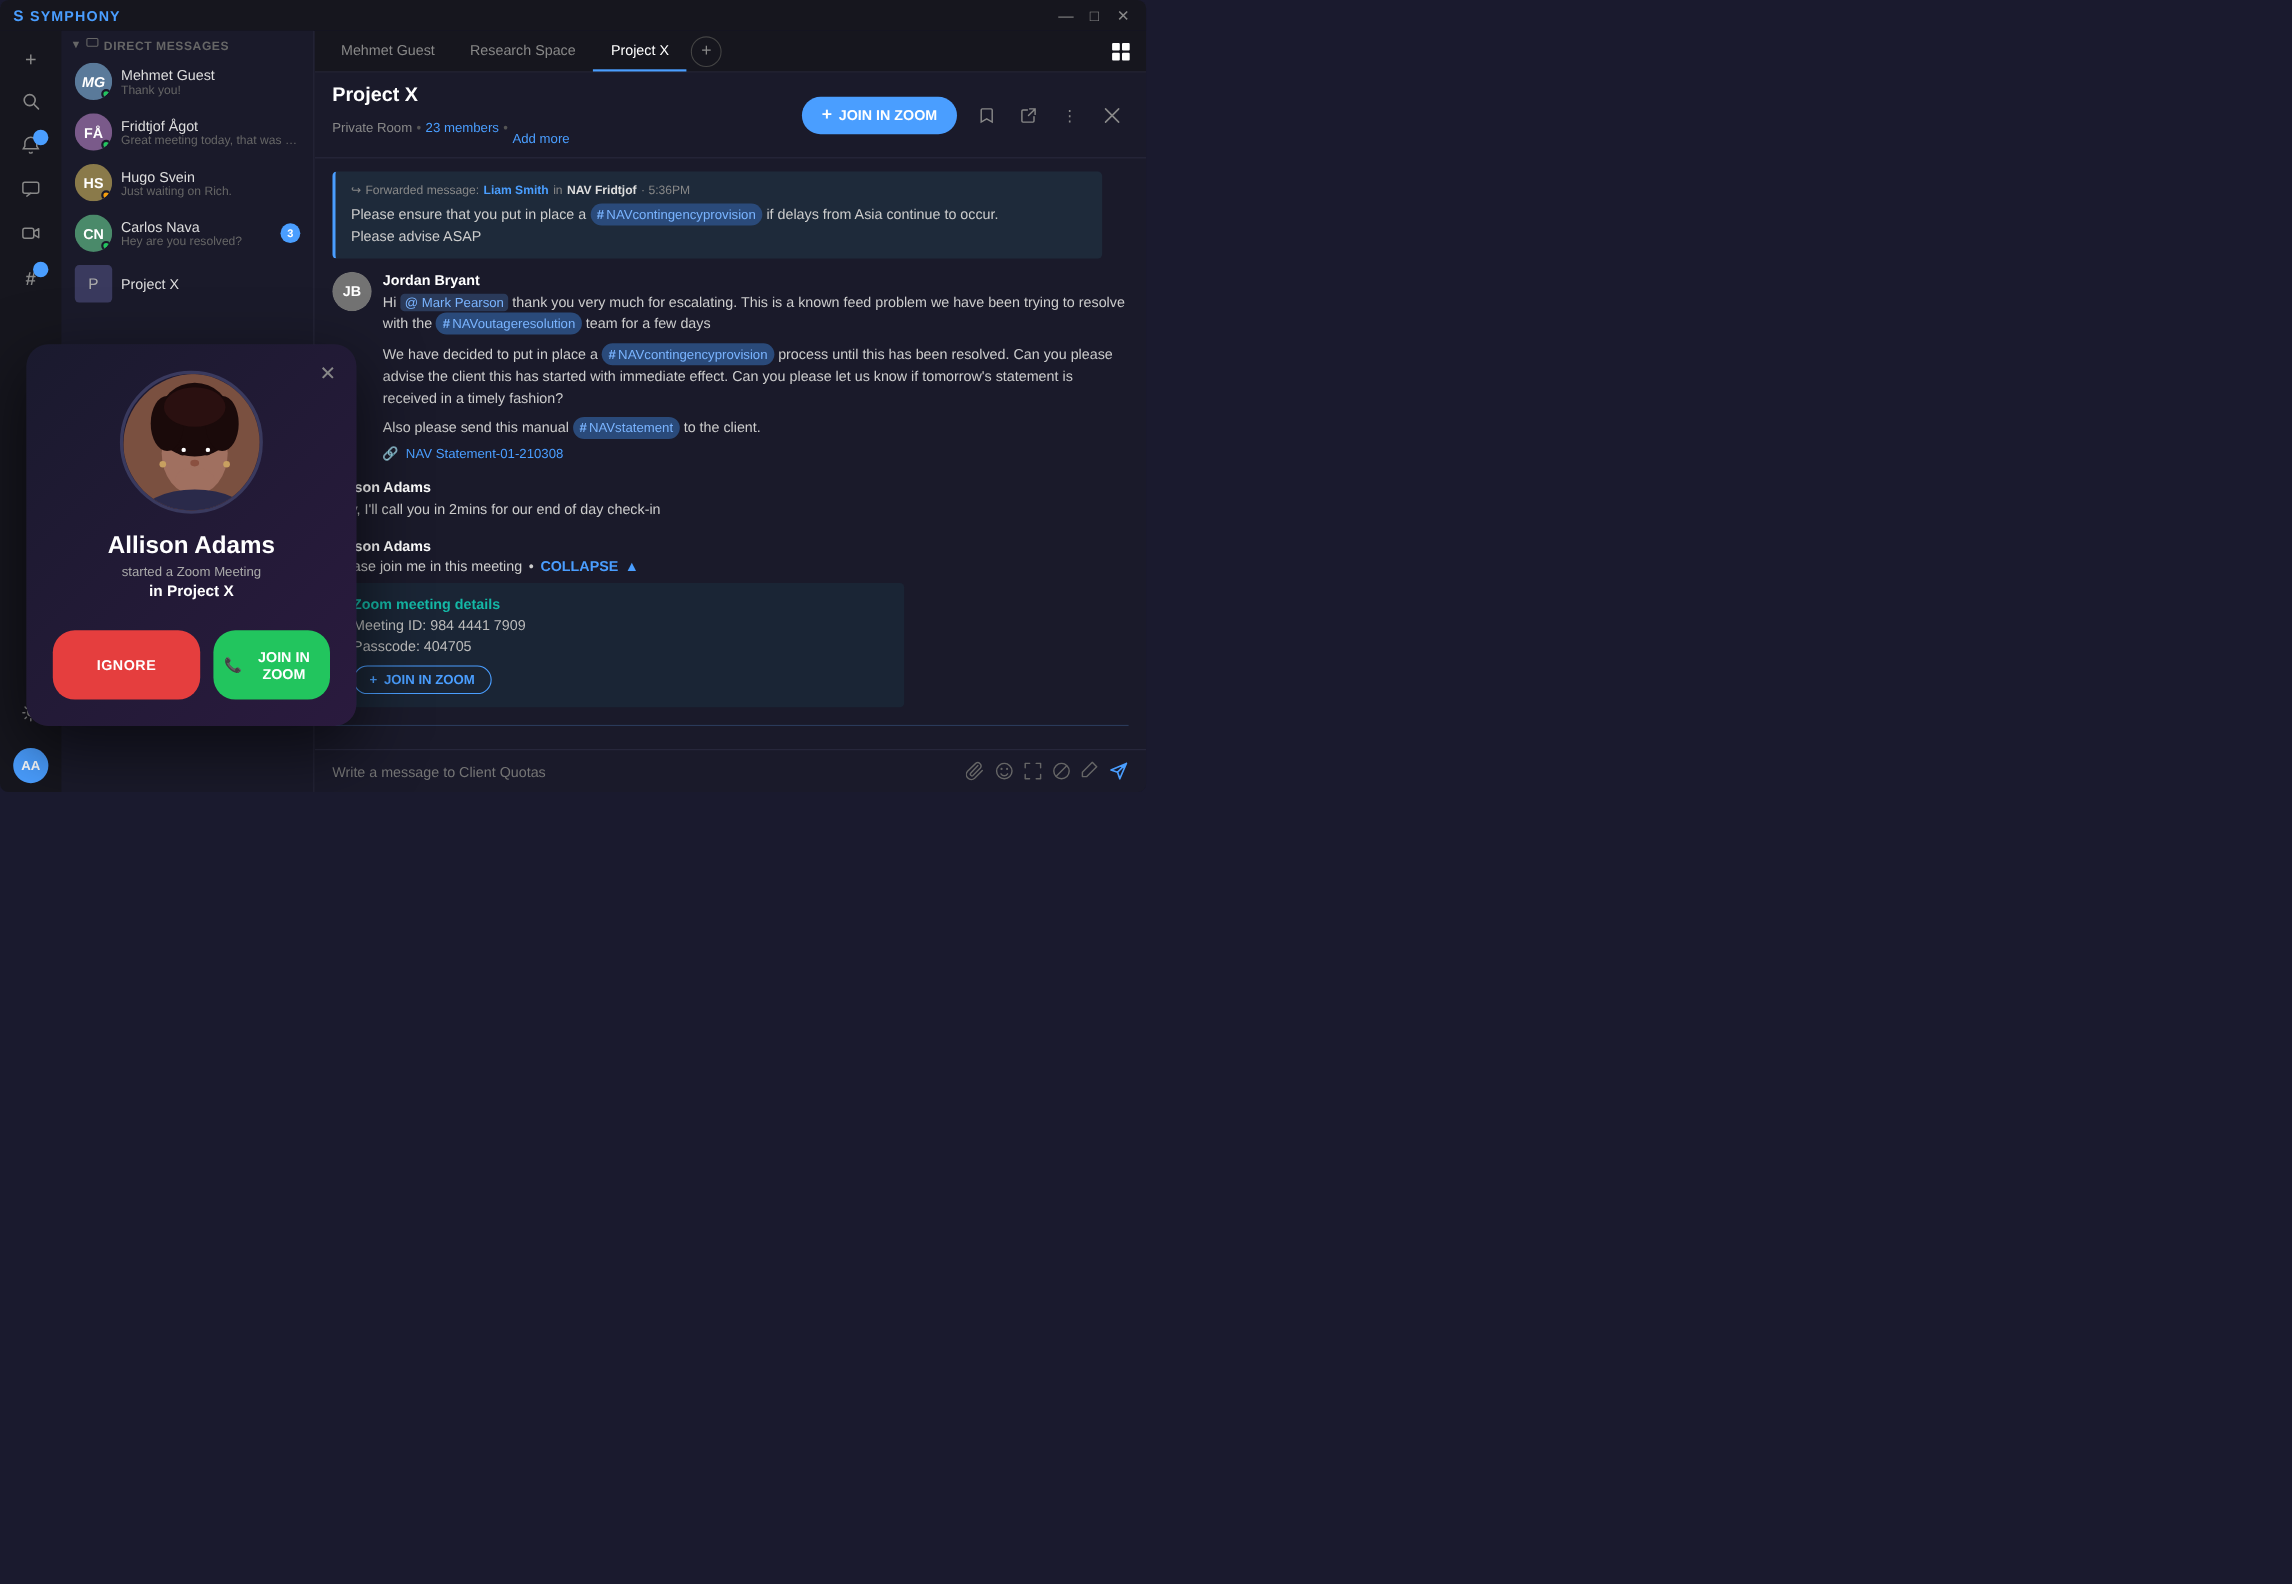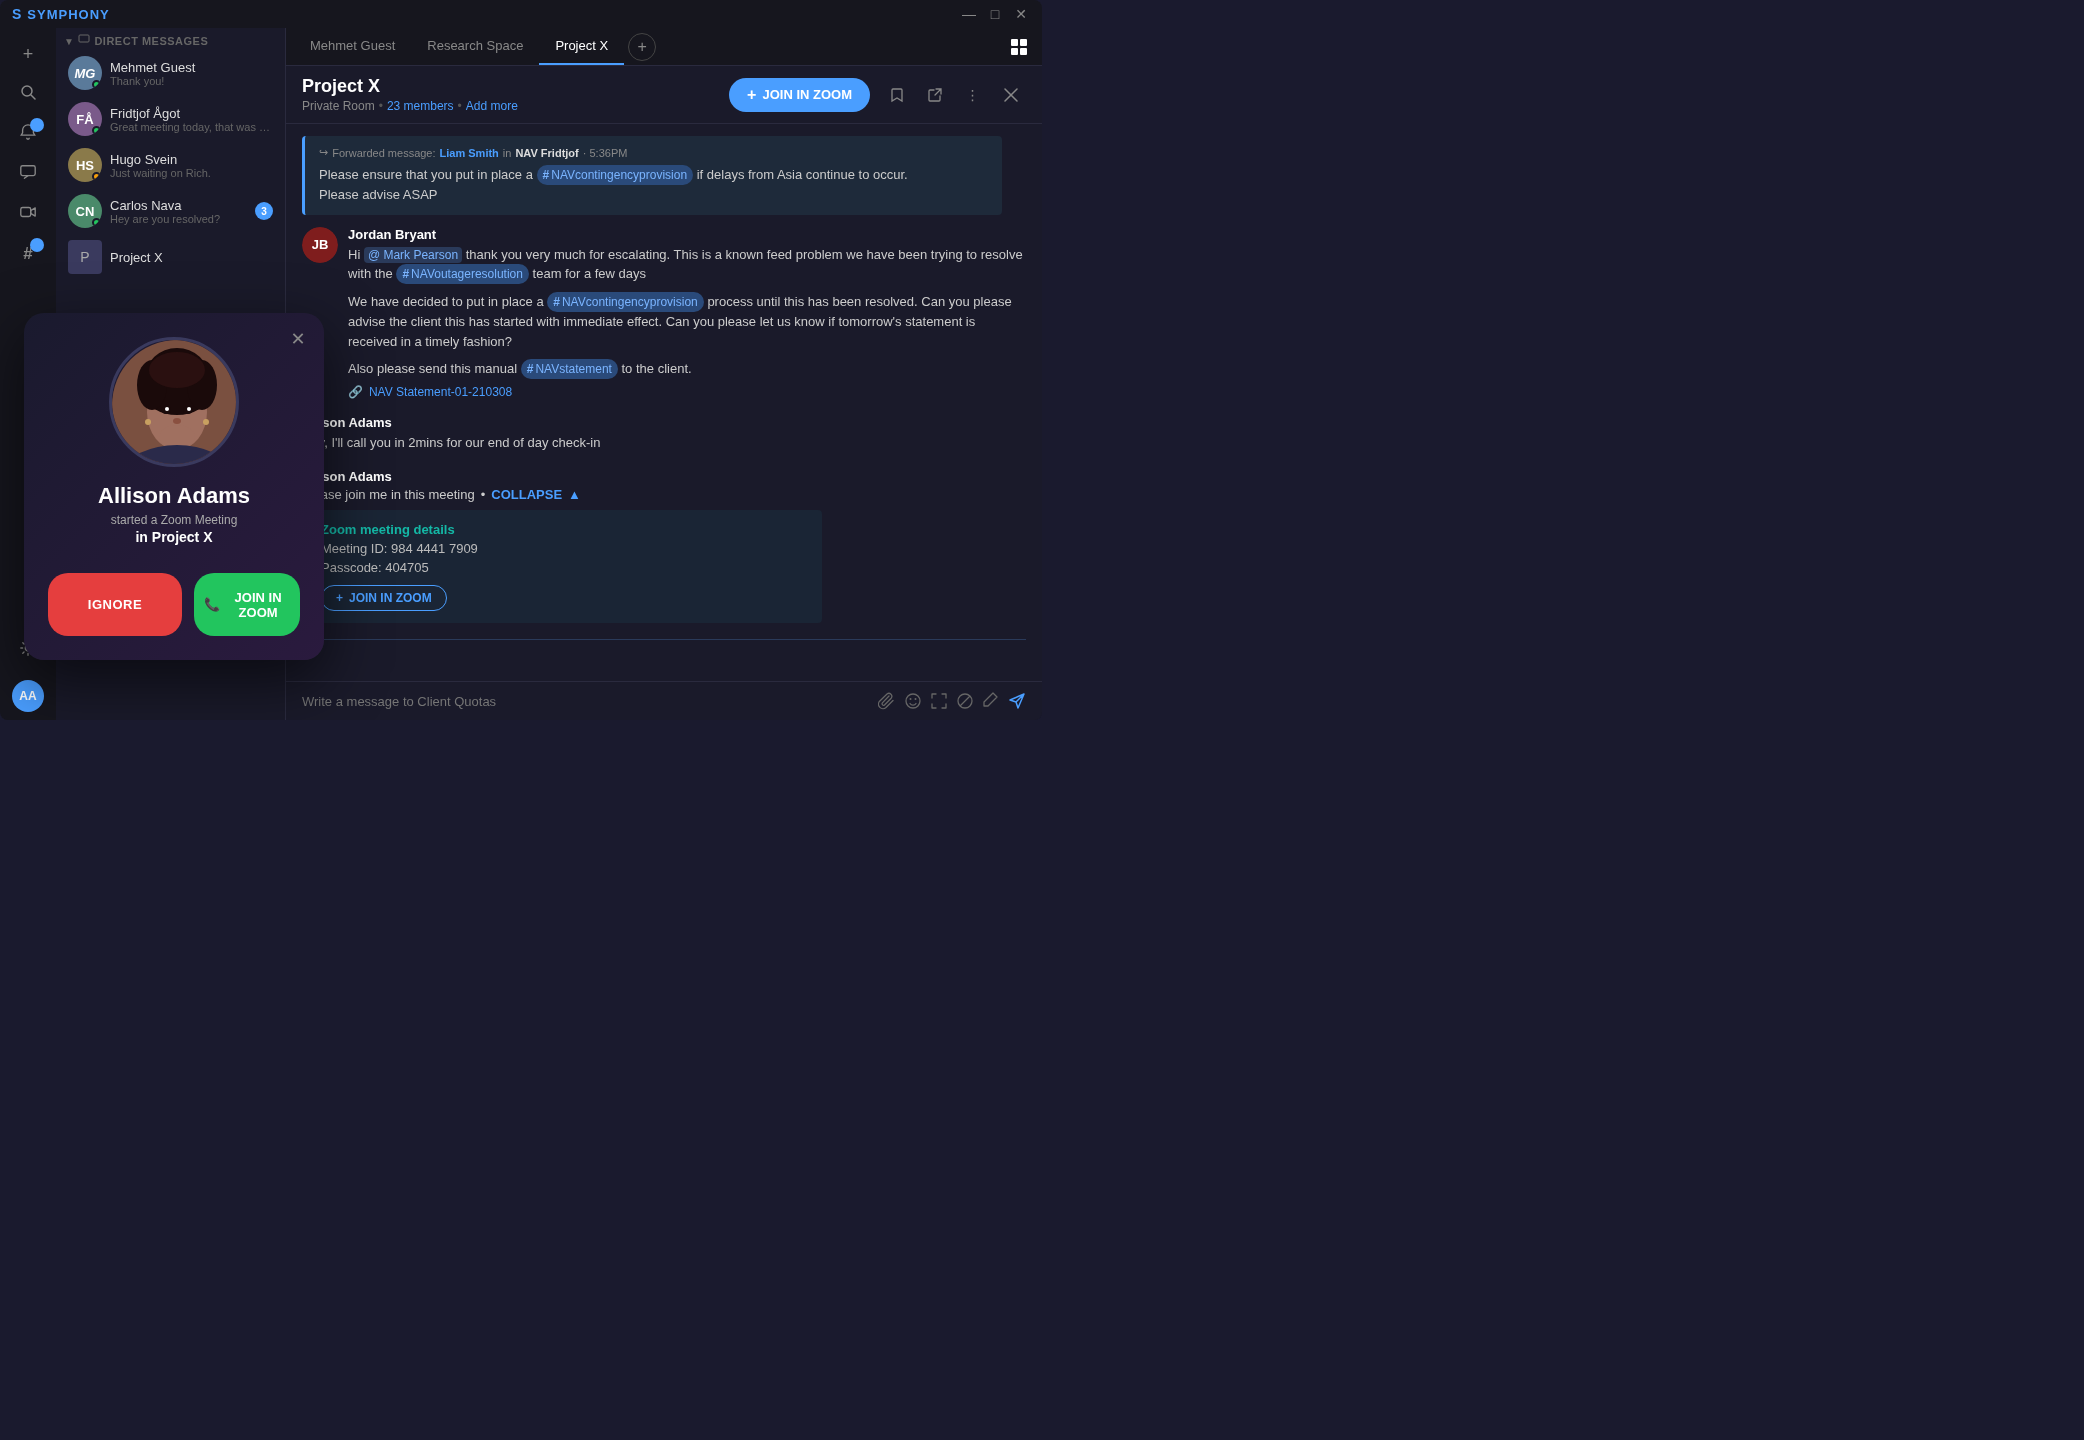--- a/index.html
+++ b/index.html
@@ -399,21 +399,21 @@
       font-size: 12px;
       color: #888;
       display: flex;
       align-items: center;
       gap: 4px;
       margin-top: 2px;
     }
 
     .chat-subtitle .dot { color: #555; }
     .chat-subtitle .members-link { color: #4a9eff; cursor: pointer; }
-    .chat-subtitle .add-more { color: #4a9eff; cursor: pointer; }
+    .chat-subtitle .add-more { color: #4a9eff; cursor: pointer; margin-top: 20px; }
 
     .join-zoom-btn {
       background: #4a9eff;
       color: #fff;
       border: none;
       border-radius: 20px;
       padding: 8px 18px;
       font-size: 13px;
       font-weight: 600;
       cursor: pointer;
@@ -968,21 +968,21 @@
             <span class="room-name">NAV Fridtjof</span>
             <span>· 5:36PM</span>
           </div>
           <div class="msg-text">
             Please ensure that you put in place a <span class="hashtag-pill"><span style="font-weight:bold;">#</span> NAVcontingencyprovision</span> if delays from Asia continue to occur.<br>Please advise ASAP
           </div>
         </div>
 
         <div class="message-row">
           <div class="msg-avatar">
-            <div class="avatar-placeholder" style="background:#7f1d1d; border-radius:50%; width:36px; height:36px;">JB</div>
+            <div class="avatar-placeholder" style="background:#737373; border-radius:50%; width:36px; height:36px;">JB</div>
           </div>
           <div class="msg-content">
             <div class="msg-sender">Jordan Bryant</div>
             <div class="msg-text">
               Hi <span class="mention-tag">@ Mark Pearson</span> thank you very much for escalating. This is a known feed problem we have been trying to resolve with the <span class="hashtag-pill"><span style="font-weight:bold;">#</span> NAVoutageresolution</span> team for a few days
             </div>
             <div class="msg-text" style="margin-top:8px;">
               We have decided to put in place a <span class="hashtag-pill"><span style="font-weight:bold;">#</span> NAVcontingencyprovision</span> process until this has been resolved. Can you please advise the client this has started with immediate effect. Can you please let us know if tomorrow's statement is received in a timely fashion?
             </div>
             <div class="msg-text" style="margin-top:8px;">

